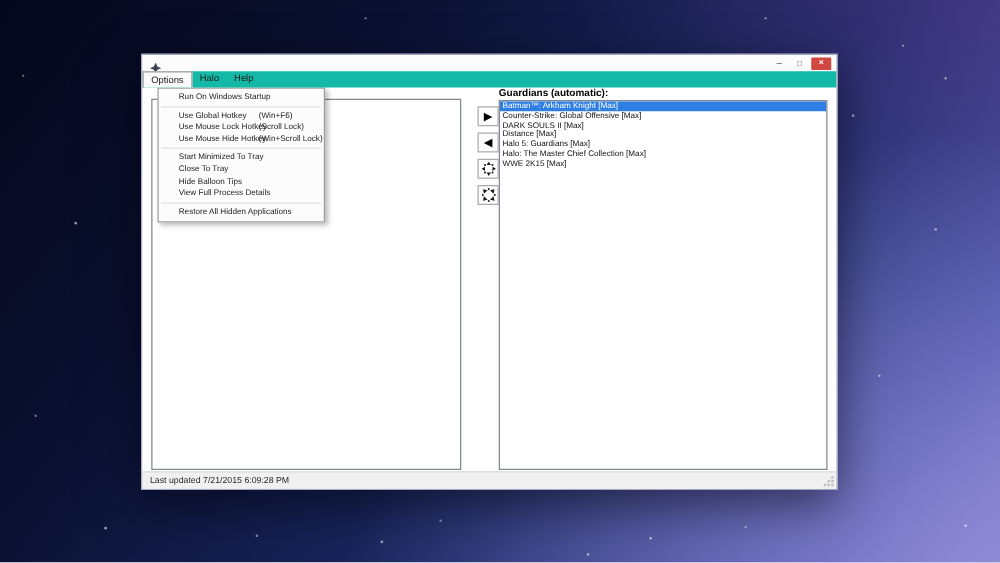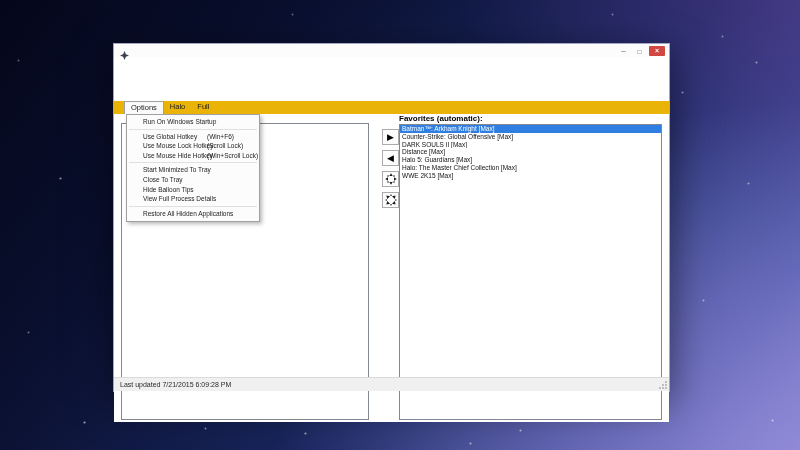--- a/index.html
+++ b/index.html
@@ -33,22 +33,22 @@
   .titlebar { position:relative; height:13px; background:#fcfcfc; }
   .app-icon { position:absolute; left:6px; top:2px; width:9px; height:9px; }
   .caption-buttons { position:absolute; right:4px; top:2px; display:flex; gap:3px; align-items:center; }
   .cap-btn { width:13px; height:9px; display:flex; align-items:center; justify-content:center;
     color:#555; cursor:default; }
   .cap-btn.min span { font-size:8px; line-height:4px; }
   .cap-btn.max span { font-size:6.5px; line-height:9px; }
   .cap-btn.close { width:16px; height:10px; background:#d14843; border-radius:1px; }
   .cap-btn.close span { color:#fff; font-size:7px; font-weight:bold; line-height:10px; }
 
-  .menubar { position:relative; height:13px; background:#eab308; display:flex;
-    padding-left:10px; z-index:20;margin-top:44px; }
+  .menubar { position:relative; height:13px; background:#14b8a6; display:flex;
+    z-index:20; }
   .menu-item { padding:0 6px; font-size:7.5px; line-height:12px; color:#1a1a1a; }
   .menu-item.open { background:#fafafa; border:1px solid #a0a0a0; border-bottom:none; line-height:11px; }
 
   .content { position:relative; height:308px; background:#ffffff; }
 
   .listbox { position:absolute; background:#fff; border:1px solid #82888f; }
   .listbox.left  { left:7px;   top:9px;  width:248px; height:297px; }
   .listbox.right { left:285px; top:10px; width:263px; height:296px; overflow:hidden; }
 
   .fav-label { position:absolute; left:285px; top:0px; font-size:8px; font-weight:bold; color:#000; }
@@ -99,21 +99,21 @@
         </div>
         <div class="cap-btn close">
           <span>×</span>
         </div>
       </div>
     </div>
 
     <div class="menubar">
       <div class="menu-item open">Options</div>
       <div class="menu-item">Halo</div>
-      <div class="menu-item">Full</div>
+      <div class="menu-item">Help</div>
     </div>
 
     <div class="content">
 
       <div class="listbox left"></div>
 
       <div class="transfer">
         <div class="t-btn">
           <span>▶</span>
         </div>
@@ -143,21 +143,21 @@
                 <path d="M10.6 10.6 L7 9.8 L9.8 7 Z"></path>
               <circle cx="6" cy="1.2" r="0.8"></circle>
                 <circle cx="6" cy="10.8" r="0.8"></circle>
               <circle cx="1.2" cy="6" r="0.8"></circle>
                 <circle cx="10.8" cy="6" r="0.8"></circle>
             </svg>
           </span>
         </div>
       </div>
 
-      <div class="fav-label">Favorites (automatic):</div>
+      <div class="fav-label">Guardians (automatic):</div>
 
       <div class="listbox right">
         <div class="fav-row selected">Batman™: Arkham Knight [Max]</div>
         <div class="fav-row">Counter-Strike: Global Offensive [Max]</div>
         <div class="fav-row">DARK SOULS II [Max]</div>
         <div class="fav-row">Distance [Max]</div>
         <div class="fav-row">Halo 5: Guardians [Max]</div>
         <div class="fav-row">Halo: The Master Chief Collection [Max]</div>
         <div class="fav-row">WWE 2K15 [Max]</div>
       </div>

